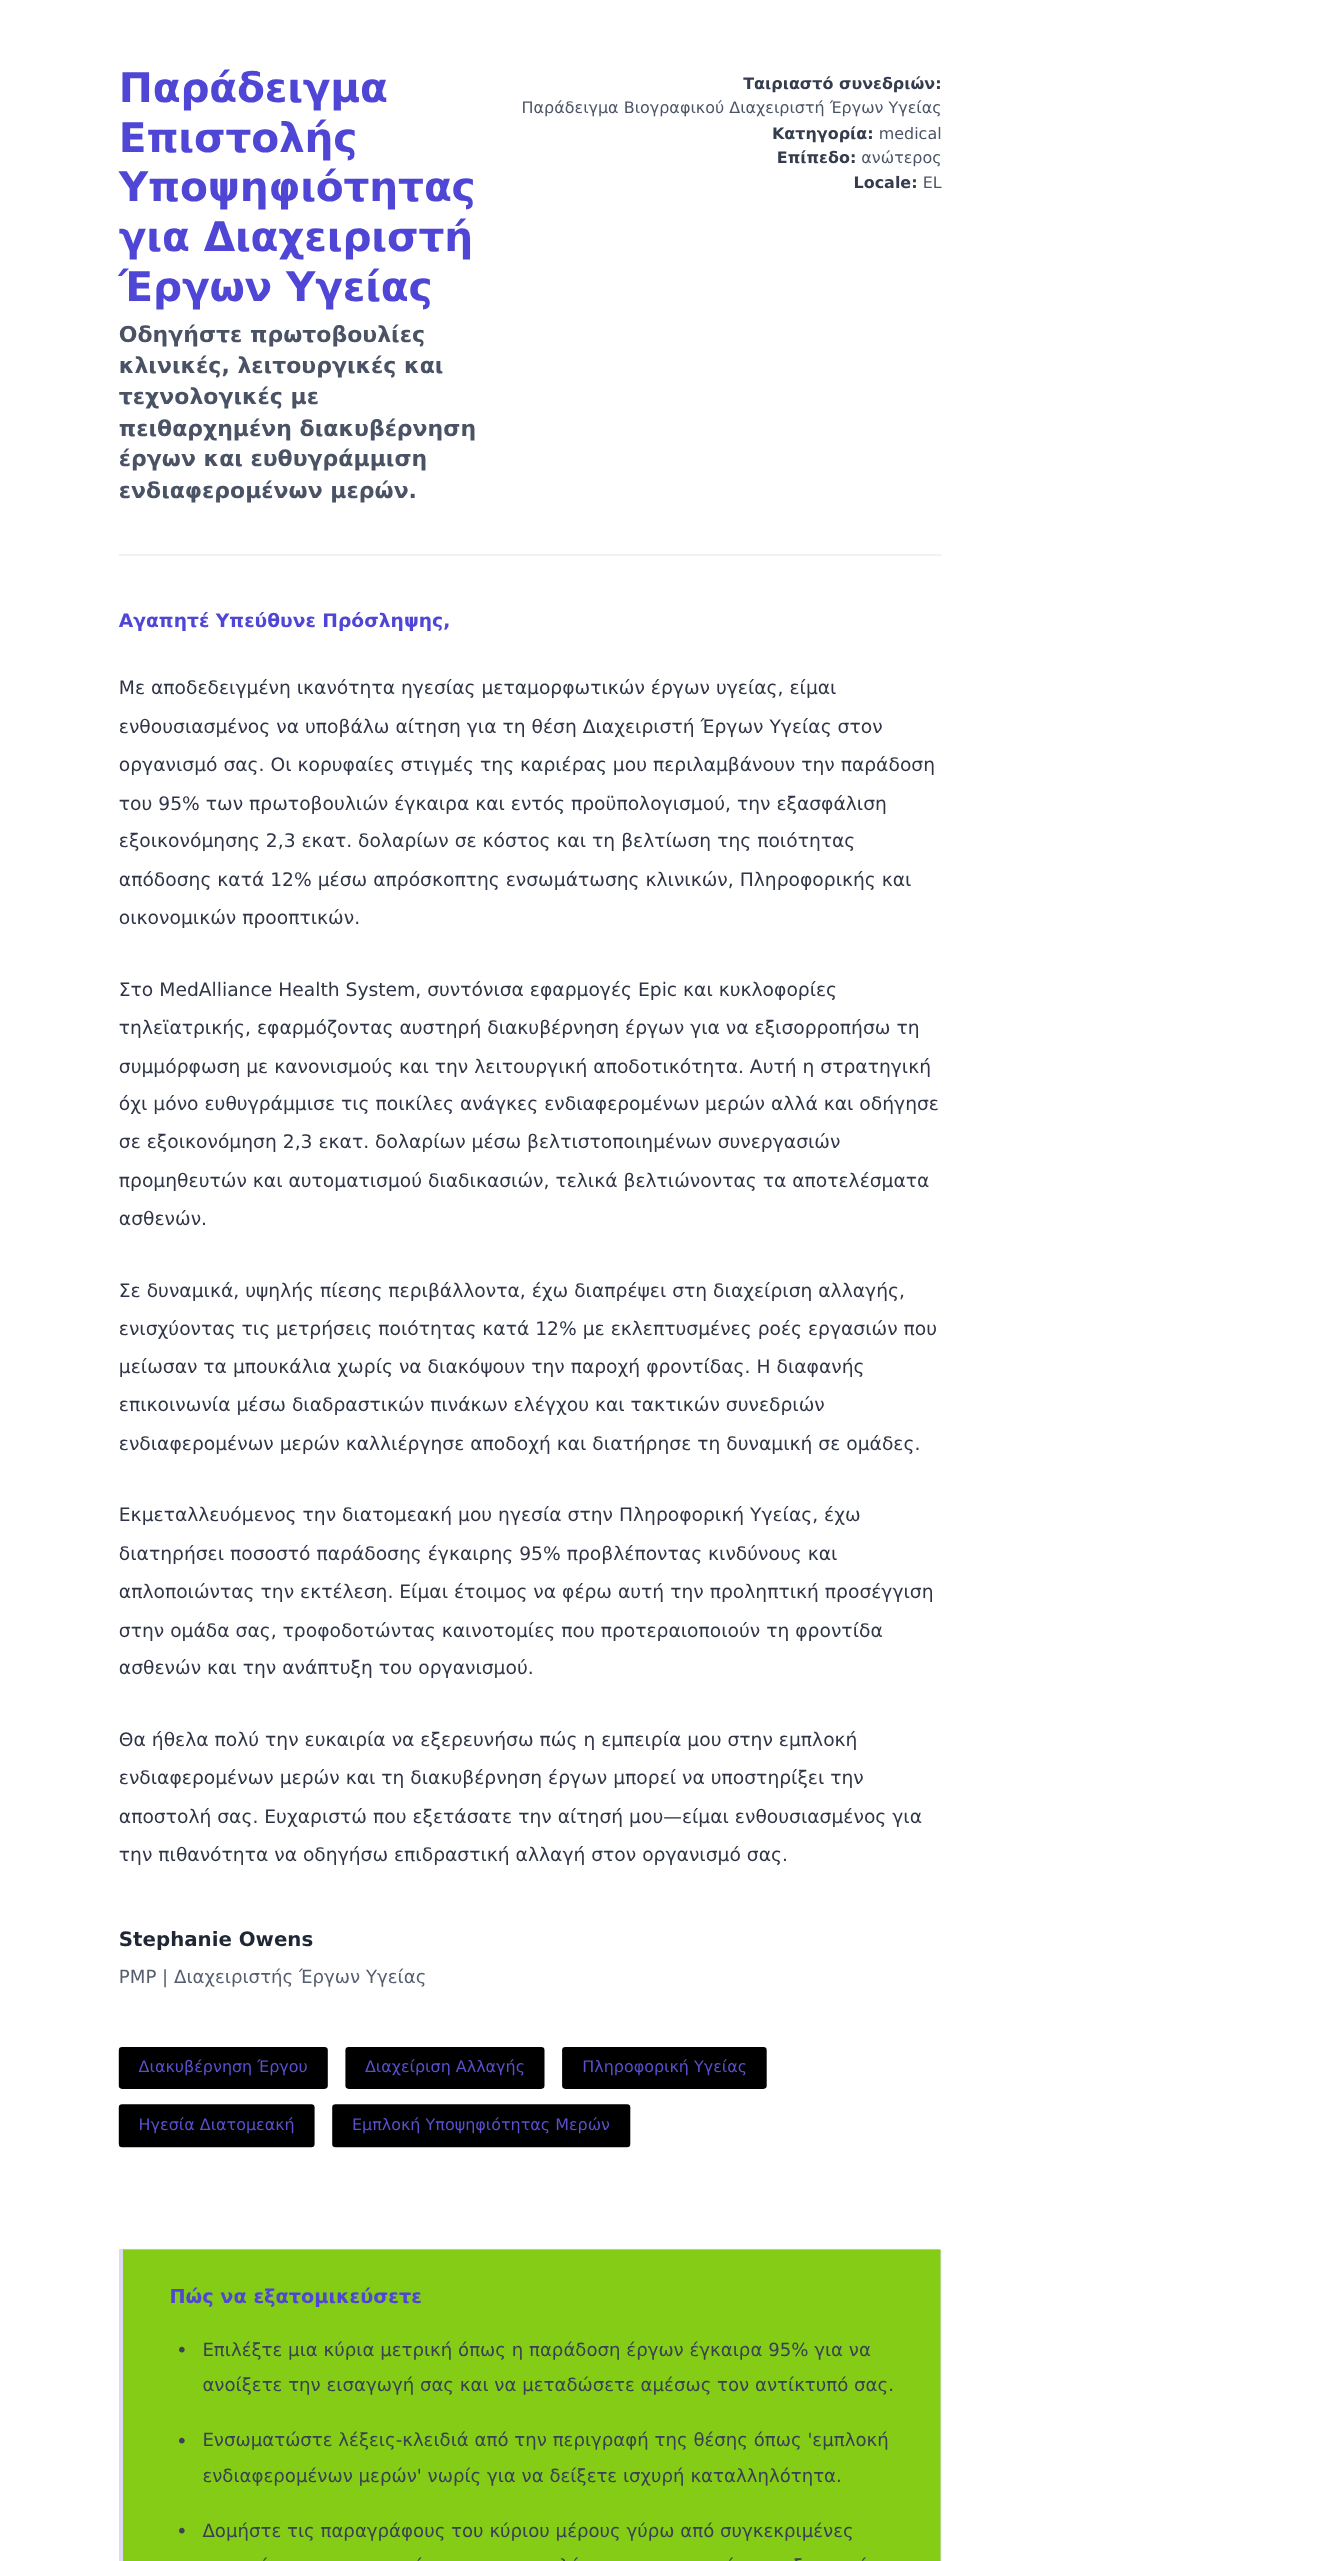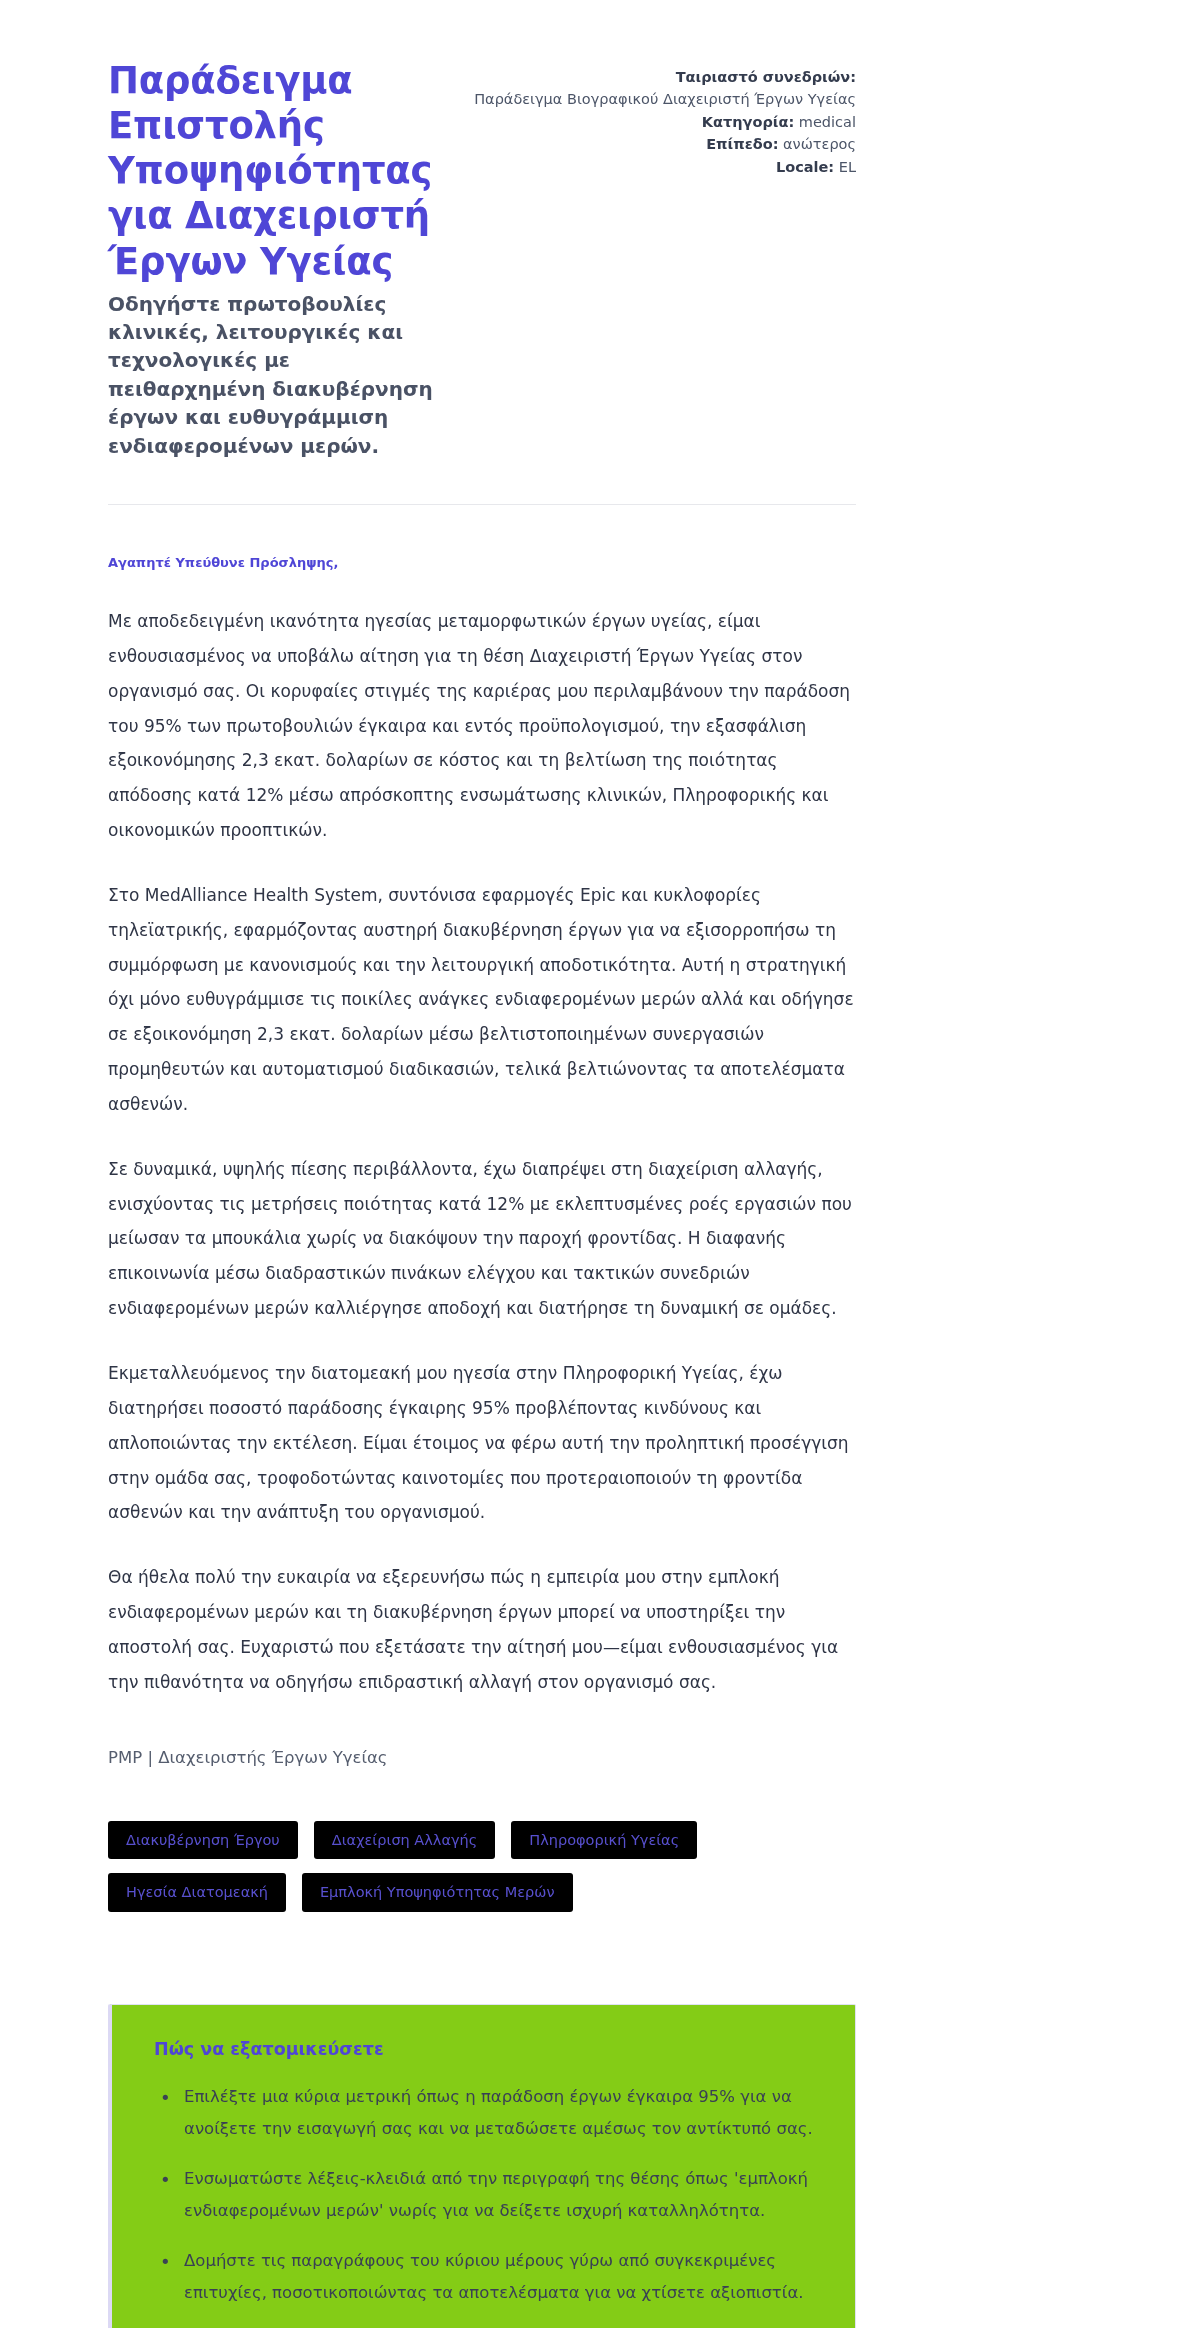--- a/index.html
+++ b/index.html
@@ -71,21 +71,21 @@
     margin: 44px 108px 0 108px;
     height: 1px;
     background: #e7e8ec;
   }
 
   
   .letter {
     padding: 50px 108px 0 108px;
   }
   .salutation {
-    font-size: 13px;
+    font-size: 17px;
     font-weight: 700;
     color: #4f46d6;
     margin: 0 0 34px 0;
   }
   .para {
     font-size: 17px;
     line-height: 2.05;
     color: #2f3546;
     margin: 0 0 30px 0;
     max-width: 990px;
@@ -202,20 +202,21 @@
   <div class="letter">
     <p class="salutation">Αγαπητέ Υπεύθυνε Πρόσληψης,</p>
     <p class="para">Με αποδεδειγμένη ικανότητα ηγεσίας μεταμορφωτικών έργων υγείας, είμαι ενθουσιασμένος να υποβάλω αίτηση για τη θέση Διαχειριστή Έργων Υγείας στον οργανισμό σας. Οι κορυφαίες στιγμές της καριέρας μου περιλαμβάνουν την παράδοση του 95% των πρωτοβουλιών έγκαιρα και εντός προϋπολογισμού, την εξασφάλιση εξοικονόμησης 2,3 εκατ. δολαρίων σε κόστος και τη βελτίωση της ποιότητας απόδοσης κατά 12% μέσω απρόσκοπτης ενσωμάτωσης κλινικών, Πληροφορικής και οικονομικών προοπτικών.</p>
     <p class="para">Στο MedAlliance Health System, συντόνισα εφαρμογές Epic και κυκλοφορίες τηλεϊατρικής, εφαρμόζοντας αυστηρή διακυβέρνηση έργων για να εξισορροπήσω τη συμμόρφωση με κανονισμούς και την λειτουργική αποδοτικότητα. Αυτή η στρατηγική όχι μόνο ευθυγράμμισε τις ποικίλες ανάγκες ενδιαφερομένων μερών αλλά και οδήγησε σε εξοικονόμηση 2,3 εκατ. δολαρίων μέσω βελτιστοποιημένων συνεργασιών προμηθευτών και αυτοματισμού διαδικασιών, τελικά βελτιώνοντας τα αποτελέσματα ασθενών.</p>
     <p class="para">Σε δυναμικά, υψηλής πίεσης περιβάλλοντα, έχω διαπρέψει στη διαχείριση αλλαγής, ενισχύοντας τις μετρήσεις ποιότητας κατά 12% με εκλεπτυσμένες ροές εργασιών που μείωσαν τα μπουκάλια χωρίς να διακόψουν την παροχή φροντίδας. Η διαφανής επικοινωνία μέσω διαδραστικών πινάκων ελέγχου και τακτικών συνεδριών ενδιαφερομένων μερών καλλιέργησε αποδοχή και διατήρησε τη δυναμική σε ομάδες.</p>
     <p class="para">Εκμεταλλευόμενος την διατομεακή μου ηγεσία στην Πληροφορική Υγείας, έχω διατηρήσει ποσοστό παράδοσης έγκαιρης 95% προβλέποντας κινδύνους και απλοποιώντας την εκτέλεση. Είμαι έτοιμος να φέρω αυτή την προληπτική προσέγγιση στην ομάδα σας, τροφοδοτώντας καινοτομίες που προτεραιοποιούν τη φροντίδα ασθενών και την ανάπτυξη του οργανισμού.</p>
     <p class="para">Θα ήθελα πολύ την ευκαιρία να εξερευνήσω πώς η εμπειρία μου στην εμπλοκή ενδιαφερομένων μερών και τη διακυβέρνηση έργων μπορεί να υποστηρίξει την αποστολή σας. Ευχαριστώ που εξετάσατε την αίτησή μου—είμαι ενθουσιασμένος για την πιθανότητα να οδηγήσω επιδραστική αλλαγή στον οργανισμό σας.</p>
   </div>
 
   <div class="signature">
+    <p class="sig-name">Stephanie Owens</p>
     <p class="sig-role">PMP | Διαχειριστής Έργων Υγείας</p>
   </div>
 
   <div class="tags">
     <span class="tag">Διακυβέρνηση Έργου</span>
     <span class="tag">Διαχείριση Αλλαγής</span>
     <span class="tag">Πληροφορική Υγείας</span>
     <span class="tag">Ηγεσία Διατομεακή</span>
     <span class="tag">Εμπλοκή Υποψηφιότητας Μερών</span>
   </div>

